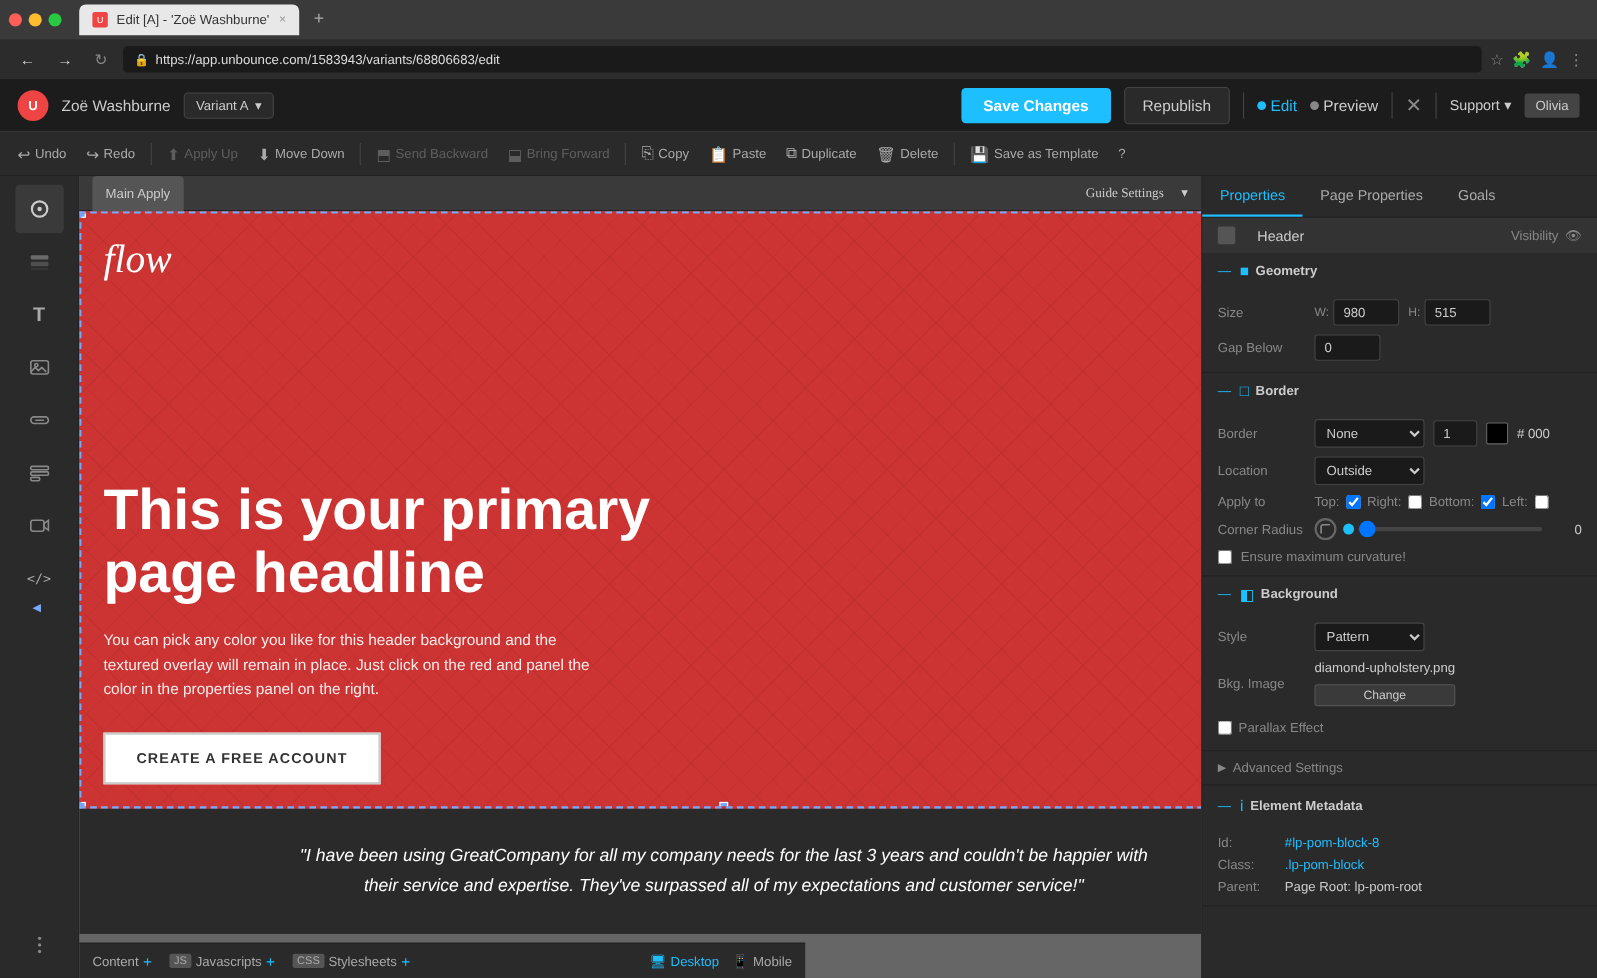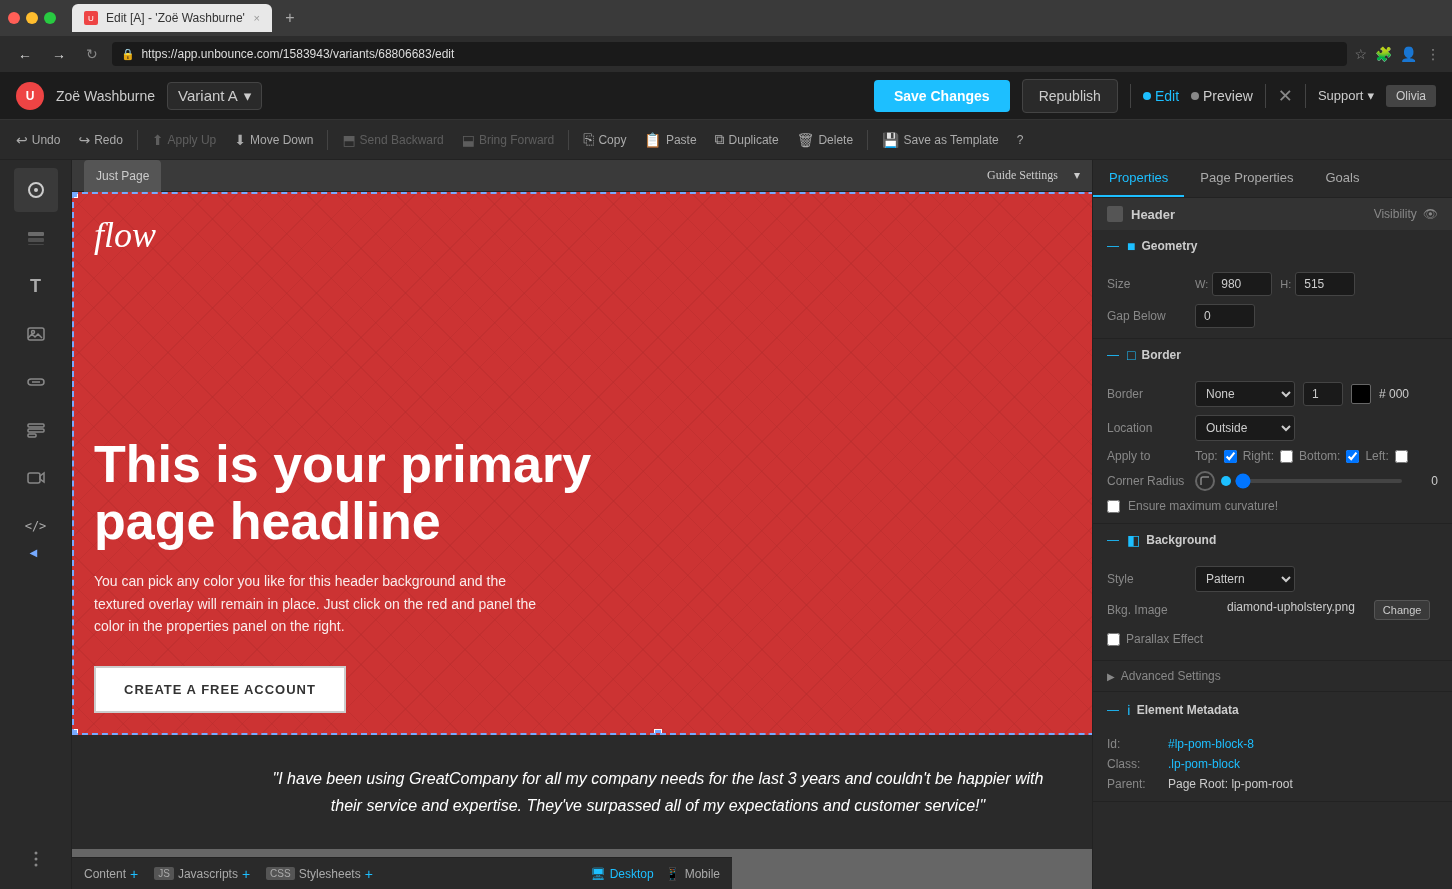--- a/index.html
+++ b/index.html
@@ -22,21 +22,21 @@
     .browser-nav-btn.active { color: #ddd; }
     .browser-url-box { flex: 1; background: #1a1a1a; border-radius: 4px; height: 24px; display: flex; align-items: center; padding: 0 10px; gap: 6px; }
     .browser-url-icon { color: #4caf50; font-size: 11px; }
     .browser-url-text { color: #ddd; font-size: 12px; }
     .browser-toolbar-icons { display: flex; gap: 8px; color: #888; font-size: 14px; }
 
     
     .app-header { background: #1c1c1c; height: 48px; display: flex; align-items: center; padding: 0 16px; gap: 12px; border-bottom: 1px solid #333; }
     .app-logo { width: 28px; height: 28px; background: #e44; border-radius: 50%; display: flex; align-items: center; justify-content: center; color: white; font-size: 12px; font-weight: bold; }
     .app-page-name { color: #ccc; font-size: 14px; font-weight: 500; }
-    .variant-selector { background: #2a2a2a; border: 1px solid #444; border-radius: 4px; color: #ccc; font-size: 15px; padding: 4px 10px; display: flex; align-items: flex-start; gap: 6px; cursor: pointer; }
+    .variant-selector { background: #2a2a2a; border: 1px solid #444; border-radius: 4px; color: #ccc; font-size: 12px; padding: 4px 10px; display: flex; align-items: flex-start; gap: 6px; cursor: pointer; }
     .header-spacer { flex: 1; }
     .save-changes-btn { background: #1dbfff; color: white; border: none; border-radius: 4px; padding: 8px 20px; font-size: 14px; font-weight: 600; cursor: pointer; }
     .republish-btn { background: #2a2a2a; color: #ccc; border: 1px solid #444; border-radius: 4px; padding: 8px 16px; font-size: 14px; cursor: pointer; }
     .edit-btn { color: #1dbfff; font-size: 14px; display: flex; align-items: center; gap: 4px; }
     .edit-dot { width: 8px; height: 8px; background: #1dbfff; border-radius: 50%; }
     .preview-btn { color: #ccc; font-size: 14px; display: flex; align-items: center; gap: 4px; }
     .preview-dot { width: 8px; height: 8px; background: #888; border-radius: 50%; }
     .header-divider { width: 1px; height: 24px; background: #444; }
     .close-btn { color: #888; font-size: 18px; cursor: pointer; }
     .support-btn { color: #ccc; font-size: 13px; display: flex; align-items: center; gap: 4px; }
@@ -85,21 +85,21 @@
     
     .testimonial-section { background: #2a2a2a; padding: 30px 20px; text-align: center; }
     .testimonial-text { color: white; font-size: 16px; font-style: italic; line-height: 1.7; max-width: 800px; margin: 0 auto; }
 
     
     .right-panel { width: 360px; background: #2a2a2a; border-left: 1px solid #222; display: flex; flex-direction: column; }
     .panel-tabs { display: flex; border-bottom: 1px solid #222; align-items: flex-end; }
     .panel-tab { padding: 10px 16px; font-size: 13px; color: #aaa; cursor: pointer; border-bottom: 2px solid transparent; }
     .panel-tab.active { color: #1dbfff; border-bottom-color: #1dbfff; }
     .panel-header { background: #333; padding: 8px 14px; display: flex; align-items: center; justify-content: space-between; }
-    .panel-header-title { color: #ccc; font-size: 13px; font-weight: 700; }
+    .panel-header-title { color: #ccc; font-size: 13px; font-weight: 400; margin-left: 12px; }
     .panel-header-right { display: flex; align-items: center; gap: 6px; color: #888; font-size: 12px; }
     .panel-section { border-bottom: 1px solid #222; }
     .panel-section-header { display: flex; align-items: center; gap: 6px; padding: 8px 14px; cursor: pointer; }
     .panel-section-icon { color: #1dbfff; font-size: 14px; }
     .panel-section-title { color: #ccc; font-size: 12px; font-weight: 600; }
     .panel-section-body { padding: 10px 14px; display: flex; flex-direction: column; gap: 8px; }
     .panel-row { display: flex; align-items: center; gap: 8px; }
     .panel-label { color: #888; font-size: 12px; min-width: 80px; }
     .panel-input { background: #1a1a1a; border: 1px solid #444; border-radius: 3px; color: #ccc; font-size: 12px; padding: 4px 8px; width: 80px; }
     .panel-input-group { display: flex; align-items: center; gap: 4px; }
@@ -314,21 +314,21 @@
         <circle cx="10" cy="4" r="1.5"></circle>
         <circle cx="10" cy="10" r="1.5"></circle>
         <circle cx="10" cy="16" r="1.5"></circle>
       </svg>
     </div>
   </div>
 
   <div class="canvas-area">
 
     <div class="canvas-header">
-      <div class="main-page-tab">Just Page</div>
+      <div class="main-page-tab">Main Apply</div>
       <div class="canvas-toolbar-right">
         <div class="guide-settings-btn">
           <span>Guide Settings</span>
           <span>▾</span>
         </div>
       </div>
     </div>
 
     <div class="canvas-wrapper" style="background:#666;padding:0;overflow:hidden;">
       <div style="width:1172px;margin:0 auto;position:relative;">
@@ -510,21 +510,21 @@
         <div class="panel-row">
           <span class="panel-label">Style</span>
           <select class="panel-select">
             <option>Pattern</option>
             <option>Solid Color</option>
             <option>Image</option>
           </select>
         </div>
         <div class="panel-row">
           <span class="panel-label">Bkg. Image</span>
-          <div style="display:flex;flex-direction:row;gap:19px;margin-left:32px;">
+          <div style="display:flex;flex-direction:column;gap:8px;">
             <span style="color:#ccc;font-size:12px;">diamond-upholstery.png</span>
             <button class="change-btn">Change</button>
           </div>
         </div>
         <div class="parallax-row">
           <input type="checkbox" class="panel-checkbox" style="">
           <span class="checkbox-label">Parallax Effect</span>
         </div>
       </div>
     </div>

